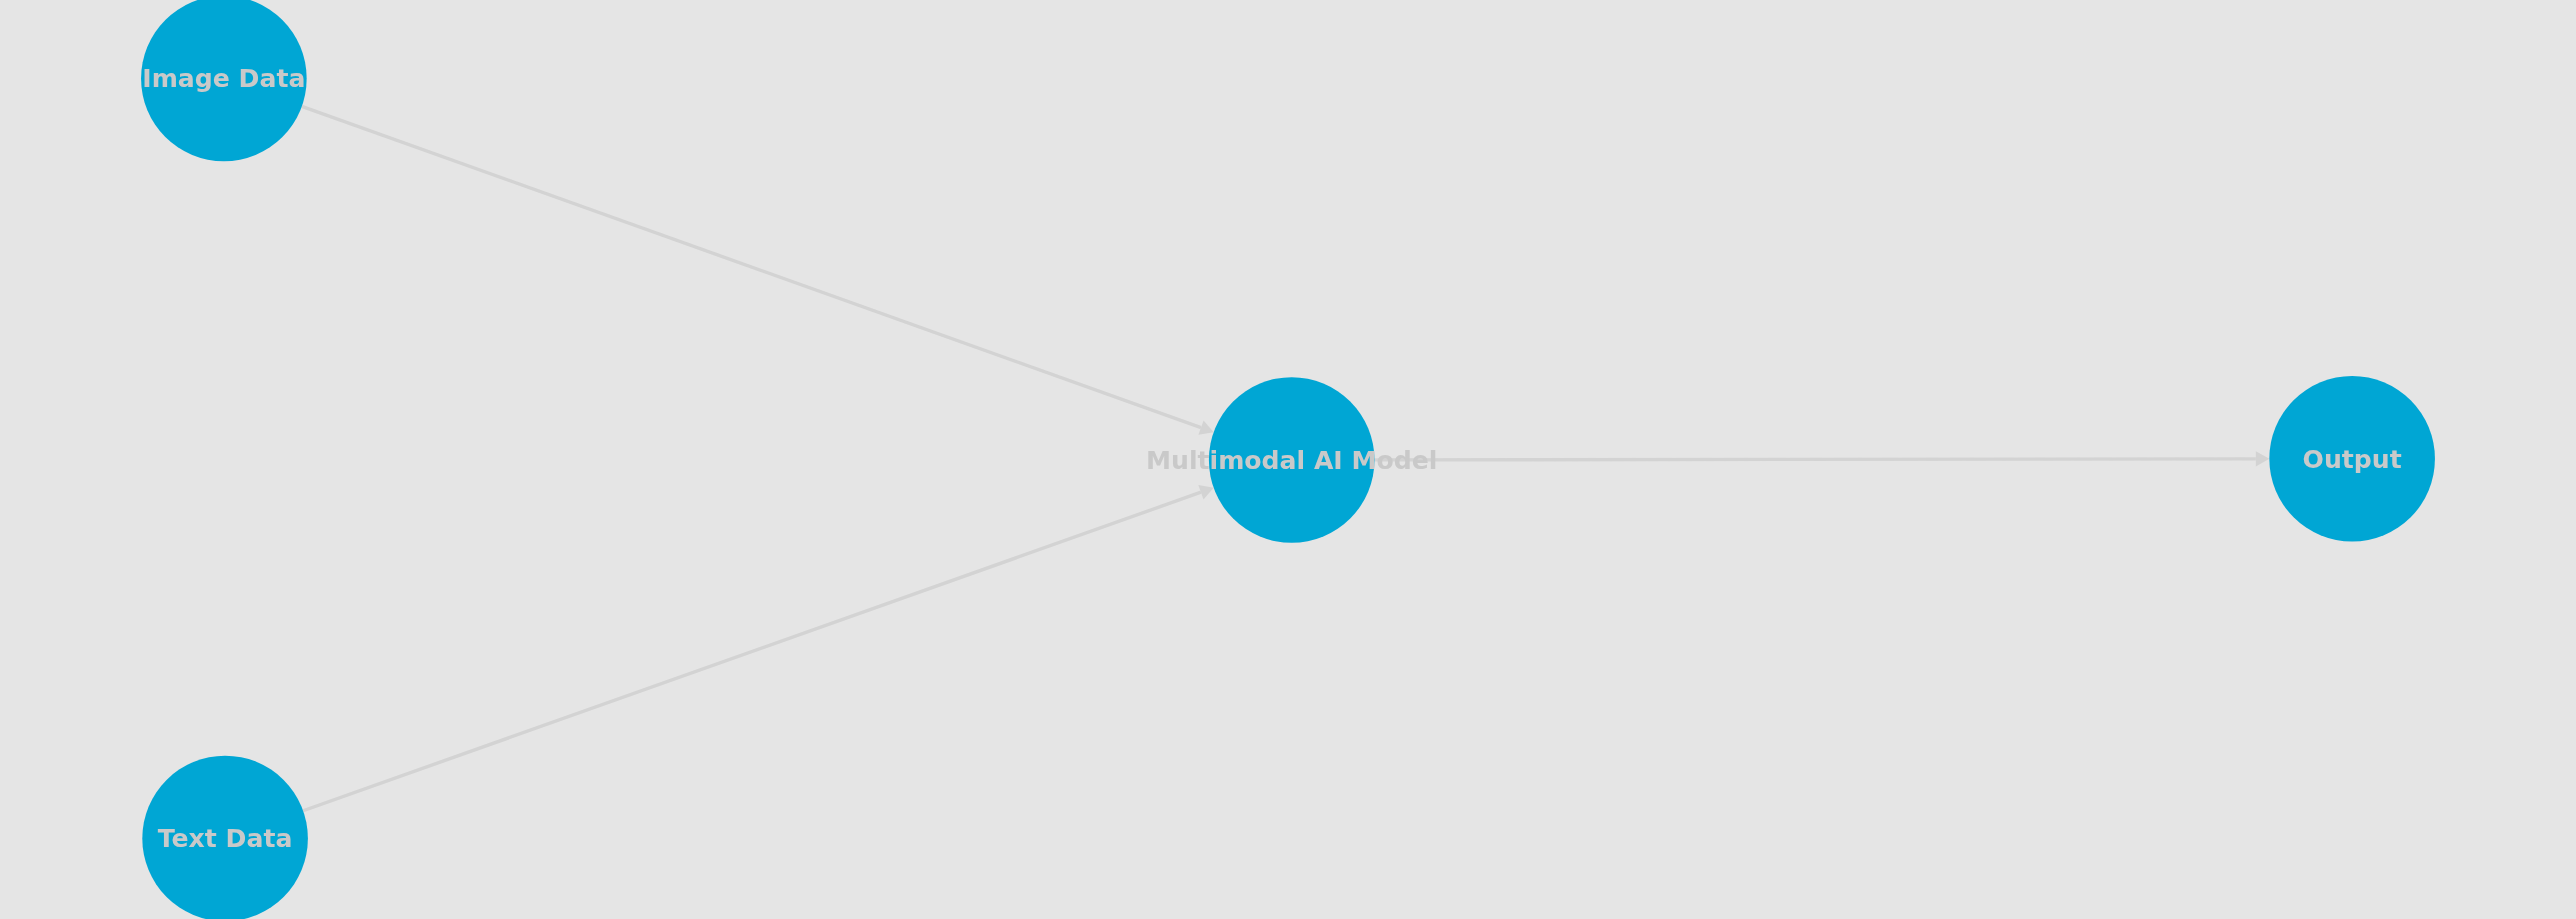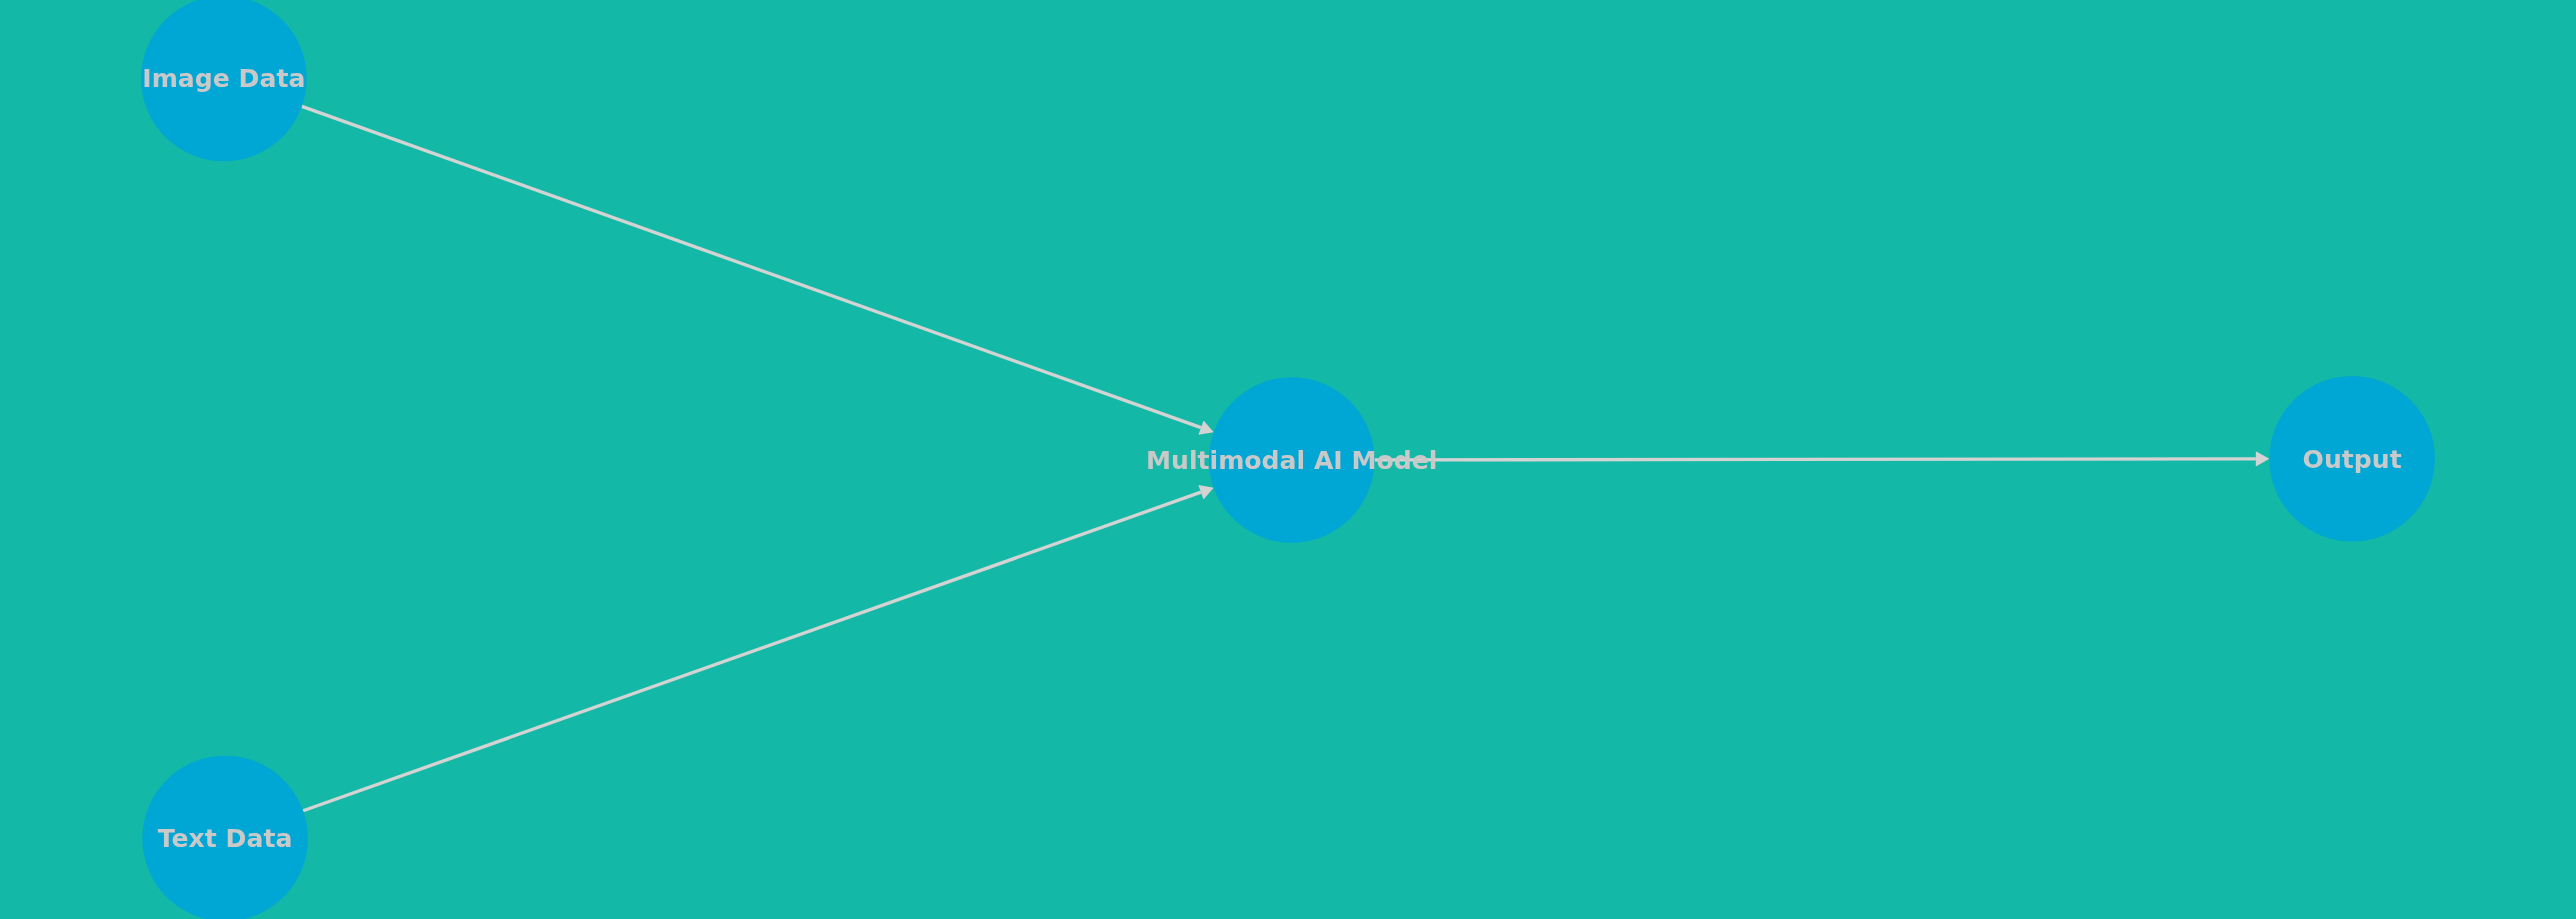--- a/index.html
+++ b/index.html
@@ -10,21 +10,21 @@
   body {
     width: 2576px;
     height: 920px;
     overflow: hidden;
     font-family: "DejaVu Sans", sans-serif;
   }
   .figure {
     position: relative;
     width: 2576px;
     height: 920px;
-    background: #14b8a6;
+    background: #e5e5e5;
   }
   svg.graph {
     display: block;
     width: 2576px;
     height: 920px;
   }
   .node-label {
     font-family: "DejaVu Sans", sans-serif;
     font-weight: bold;
     text-anchor: middle;

